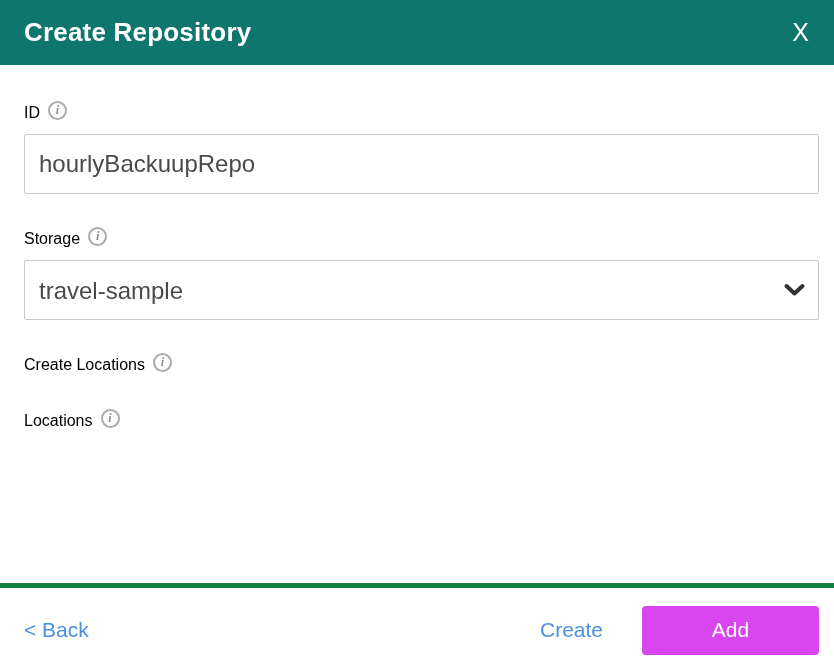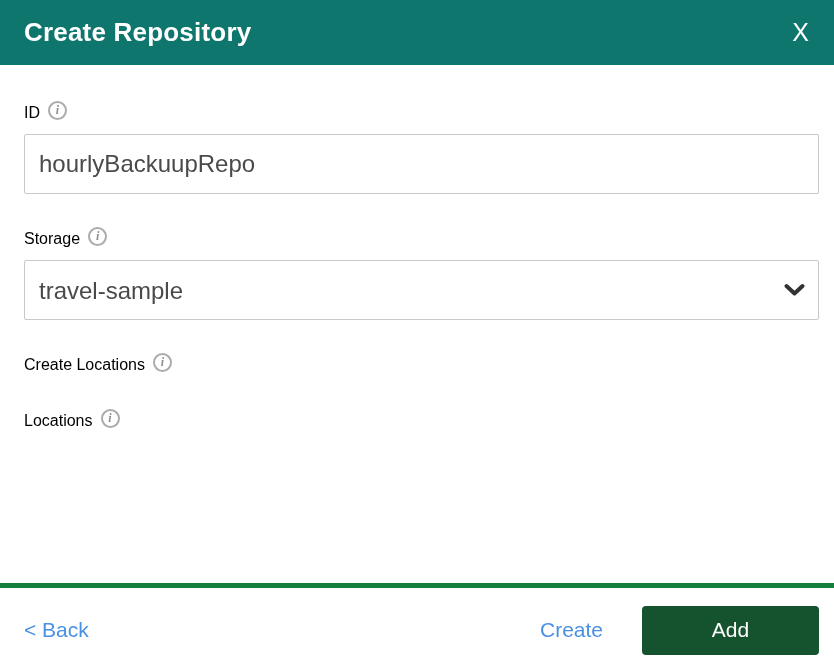--- a/index.html
+++ b/index.html
@@ -83,21 +83,21 @@
   }
   .link {
     color: #4a90e2; font-size: 21px; text-decoration: none;
     cursor: pointer; background: none; border: none;
     font-family: "Liberation Sans", "DejaVu Sans", sans-serif;
   }
   .back-link { margin-right: auto; }
   .cancel-link { margin-right: 39px; }
   .add-btn {
     width: 177px; height: 49px;
-    background: #14532d; color: #ffffff;
+    background: #d946ef; color: #ffffff;
     border: none; border-radius: 4px;
     font-size: 21px; cursor: pointer;
     font-family: "Liberation Sans", "DejaVu Sans", sans-serif;
   }
 </style>
 </head>
 <body>
 
 <div class="modal">
 

